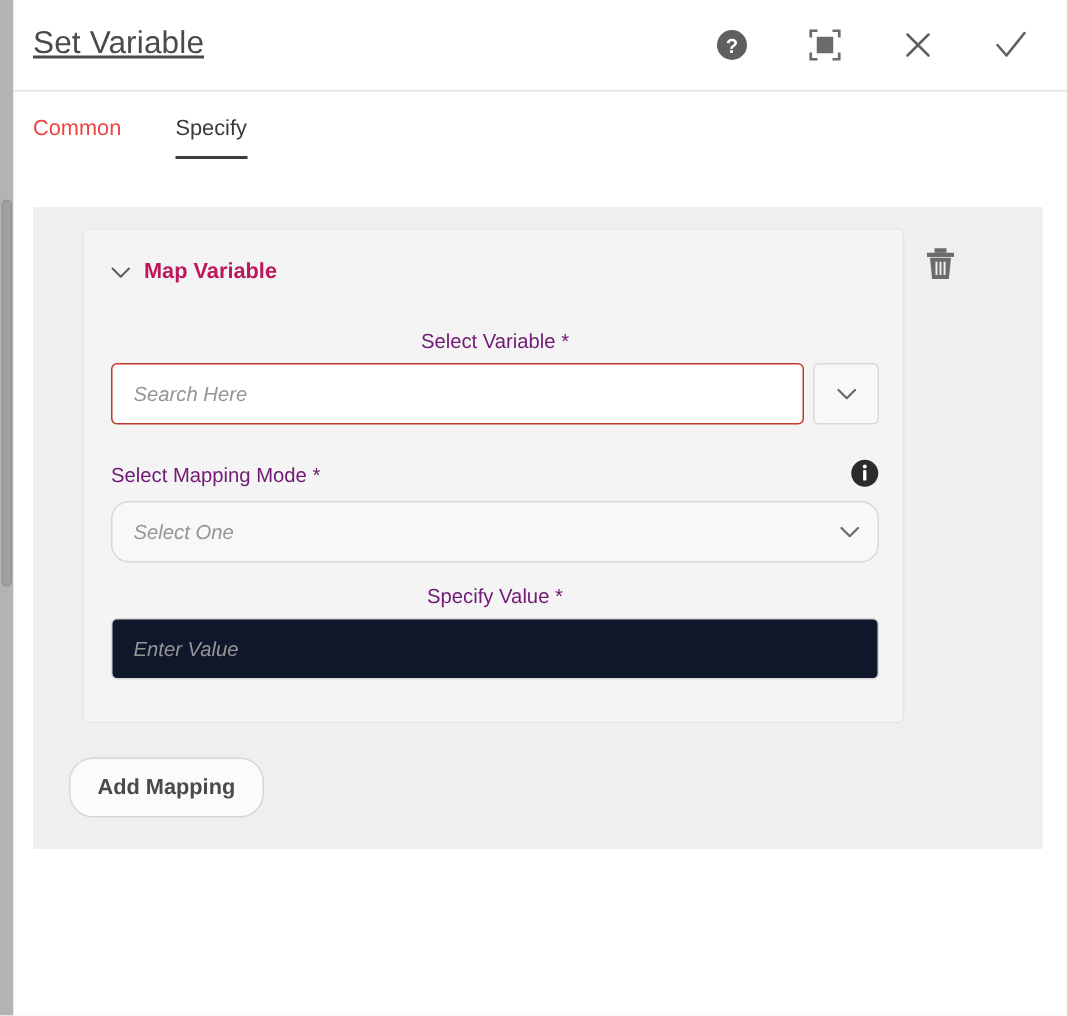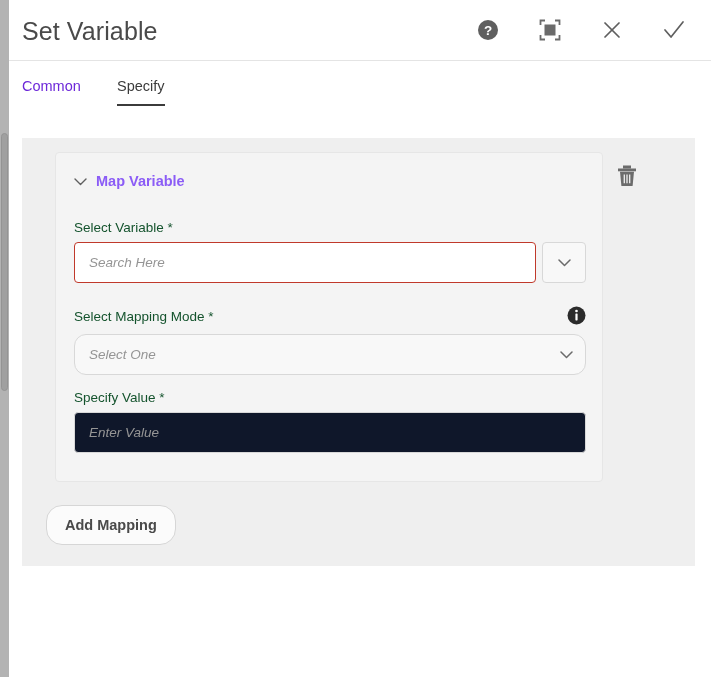--- a/index.html
+++ b/index.html
@@ -44,24 +44,25 @@
   
   #dialog-header {
     position: relative;
     height: 61px;
     border-bottom: 1px solid #e4e4e4;
     box-sizing: border-box;
   }
   #dialog-title {
     position: absolute;
     left: 13px; top: 17px;
-    font-size: 25px;
+    font-size: 21px;
     color: #4a4a4a;
     font-weight: 400;
     letter-spacing: 0.1px;
+    text-decoration: underline;
   }
   .header-actions {
     position: absolute;
     right: 22px; top: 15px;
     display: flex;
     align-items: center;
     gap: 32px;
   }
   .hdr-btn {
     width: 30px; height: 30px;
@@ -77,21 +78,21 @@
   
   #tabs {
     position: relative;
     height: 56px;
   }
   .tab {
     position: absolute;
     top: 17px;
     font-size: 14.5px;
     cursor: pointer;
-    color: #6d28d9;
+    color: #ef4444;
     padding-bottom: 10px;
   }
   #tab-common { left: 13px; }
   #tab-mapping {
     left: 108px;
     color: #3b3b3b;
     border-bottom: 2px solid #3b3b3b;
   }
 
   
@@ -116,21 +117,21 @@
     position: absolute;
     left: 18px; top: 20px;
     display: flex;
     align-items: center;
     gap: 9px;
     cursor: pointer;
   }
   #map-variable-title {
     font-size: 14.5px;
     font-weight: bold;
-    color: #8b5cf6;
+    color: #be185d;
   }
 
   
   #delete-mapping {
     position: absolute;
     left: 592px; top: 24px;
     width: 26px; height: 28px;
     cursor: pointer;
     display: flex;
     align-items: center;
@@ -142,23 +143,24 @@
     position: absolute;
     left: 18px;
     width: 512px;
   }
   #field-select-variable { top: 67px; }
   #field-mapping-mode   { top: 153px; }
   #field-specify-value  { top: 237px; }
 
   .field-label {
     font-size: 13.5px;
-    color: #14532d;
+    color: #701a75;
     margin-bottom: 7px;
     display: block;
+    text-align: center;
   }
   .label-row {
     display: flex;
     align-items: center;
     justify-content: space-between;
   }
 
   .input-box {
     height: 41px;
     border: 1px solid #d8d8d8;

